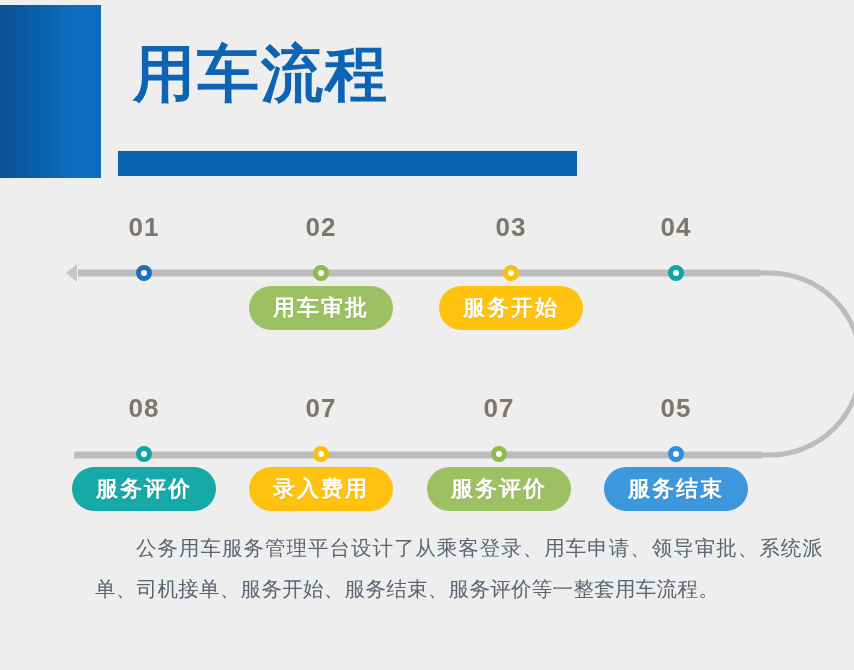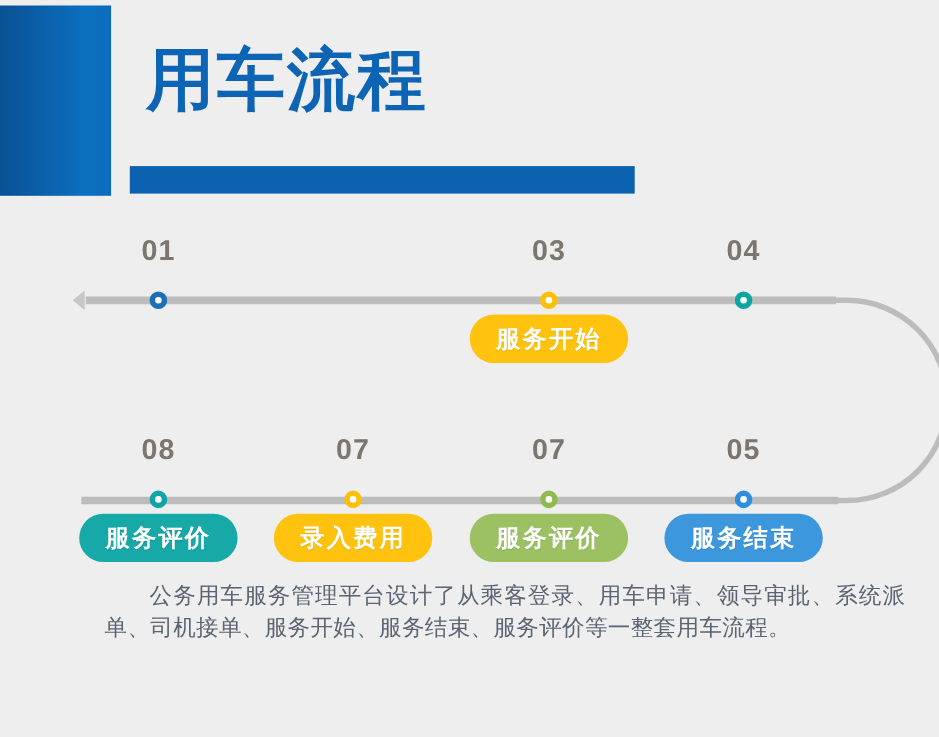--- a/index.html
+++ b/index.html
@@ -136,21 +136,21 @@
   .c-blue2  .step-dot  { border-color: #2f8ede; }
 
   
   #caption {
     position: absolute;
     left: 95px;
     top: 528px;
     width: 728px;
     font-family: "Liberation Serif", "DejaVu Serif", serif;
     font-size: 20.5px;
-    line-height: 29px;
+    line-height: 41px;
     color: #5a6472;
     text-indent: 2em;
     text-align: justify;
     letter-spacing: 0.3px;
   }
 </style>
 </head>
 <body>
 
 <div id="header-block"></div>
@@ -172,22 +172,27 @@
     <line x1="74" y1="255" x2="762" y2="255" stroke="#bcbcbc" stroke-width="7"></line>
   </svg>
 
   <div class="step-row" id="row-top">
 
     <div class="step c-blue" style="left:56px">
       <div class="step-num">01</div>
       <div class="step-dot"></div>
     </div>
 
-
-    <div class="step c-yellow" style="left:411px">
+    <div class="step c-green" style="left:233px">
+      <div class="step-num">02</div>
+      <div class="step-dot"></div>
+      <div class="step-pill">用车审批</div>
+    </div>
+
+    <div class="step c-yellow" style="left:423px">
       <div class="step-num">03</div>
       <div class="step-dot"></div>
       <div class="step-pill">服务开始</div>
     </div>
 
     <div class="step c-teal" style="left:588px">
       <div class="step-num">04</div>
       <div class="step-dot"></div>
     </div>
 

